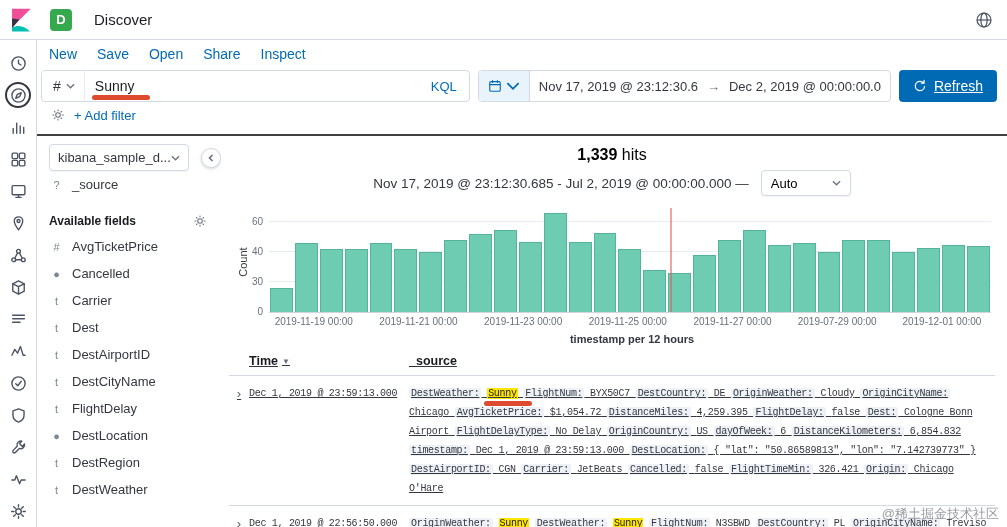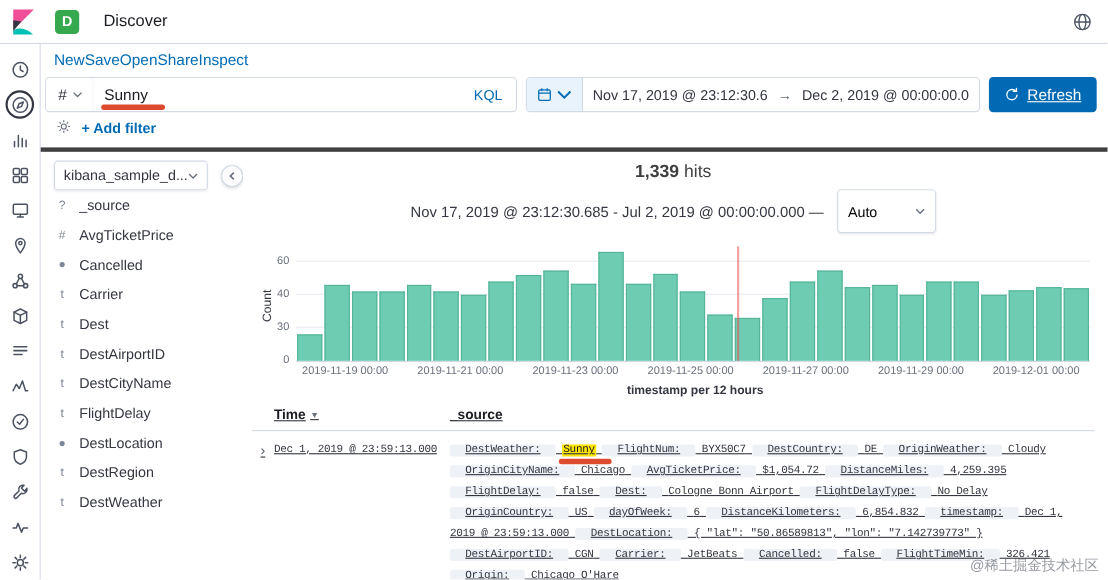--- a/index.html
+++ b/index.html
@@ -16,21 +16,21 @@
 
   
   .body-row { display:flex; height:487px; }
   .nav-rail { width:37px; border-right:1px solid #D3DAE6; padding-top:10px; display:flex; flex-direction:column; align-items:center; gap:6px; overflow:hidden; flex:0 0 auto; }
   .rail-item { width:26px; height:26px; display:flex; align-items:center; justify-content:center; flex:0 0 auto; cursor:pointer; }
   .rail-item svg { width:17px; height:17px; fill:none; stroke:#4b5362; stroke-width:1.3; stroke-linecap:round; stroke-linejoin:round; }
   .rail-item.active { border:2px solid #343741; border-radius:50%; }
 
   .right-col { flex:1; display:flex; flex-direction:column; min-width:0; }
 
-  .menu-bar { height:28px; display:flex; align-items:center; padding-left:12px; }
+  .menu-bar { height:28px; display:flex; align-items:center; gap:20px; padding-left:12px; }
   .menu-link { color:#006BB4; font-size:14px; cursor:pointer; }
 
   .query-bar { display:flex; align-items:center; padding:2px 10px 6px 4px; gap:8px; }
   .query-input-wrap { flex:1; display:flex; align-items:center; height:32px; border:1px solid #D3DAE6; border-radius:4px; background:#fff; position:relative; min-width:0; }
   .filter-set-btn { display:flex; align-items:center; gap:5px; padding:0 9px 0 11px; height:100%; border:none; background:#fff; border-right:1px solid #e9edf3; border-radius:4px 0 0 4px; font-size:14px; color:#343741; cursor:pointer; }
   .caret-svg { width:9px; height:6px; fill:none; stroke:#69707D; stroke-width:1.4; }
   .query-text { padding-left:10px; font-size:14px; color:#1a1c21; }
   .kql { margin-left:auto; padding-right:12px; color:#006BB4; font-size:13px; cursor:pointer; }
   .query-annotation { position:absolute; left:50px; bottom:1px; width:58px; height:5px; background:#DE4A2D; border-radius:3px; }
 
@@ -38,42 +38,42 @@
   .cal-btn { display:flex; align-items:center; gap:4px; padding:0 9px; background:#E9F3FC; height:100%; border-right:1px solid #D3DAE6; }
   .cal-btn svg { width:14px; height:14px; fill:none; stroke:#006BB4; stroke-width:1.3; }
   .cal-btn .caret-svg { stroke:#006BB4; }
   .date-text { padding:0 9px; font-size:13px; color:#343741; white-space:nowrap; }
   .range-arrow { color:#69707D; font-size:13px; }
 
   .refresh-btn { height:32px; background:#006BB4; color:#fff; border:none; border-radius:4px; display:flex; align-items:center; justify-content:center; gap:7px; font-size:14px; padding:0 14px; cursor:pointer; flex:0 0 auto; }
   .refresh-btn svg { width:14px; height:14px; fill:none; stroke:#fff; stroke-width:1.4; stroke-linecap:round; }
   .refresh-btn .label { text-decoration:underline; }
 
-  .filter-bar { display:flex; align-items:center; gap:9px; padding:0 0 9px 14px; border-bottom:4px solid #404040;font-weight:bold; }
+  .filter-bar { display:flex; gap:9px; padding:0 0 9px 14px; border-bottom:2px solid #404040; }
   .filter-gear svg { width:14px; height:14px; fill:none; stroke:#69707D; stroke-width:1.2; cursor:pointer; }
   .add-filter { color:#006BB4; font-size:13px; cursor:pointer; }
 
   
   .content-row { flex:1; display:flex; min-height:0; }
   .sidebar { width:184px; padding:8px 0 0 12px; overflow:hidden; flex:0 0 auto; position:relative; }
   .index-row { display:flex; align-items:center; }
   .index-select { width:146px; height:27px; border:1px solid #D3DAE6; border-radius:4px; background:#fff; display:flex; align-items:center; justify-content:space-between; padding:0 8px; font-size:13px; color:#343741; cursor:pointer; box-shadow:0 1px 2px rgba(0,0,0,.06); white-space:nowrap; overflow:hidden; }
   .collapse-btn { width:20px; height:20px; border-radius:50%; border:1px solid #D3DAE6; background:#fff; margin-left:12px; display:flex; align-items:center; justify-content:center; cursor:pointer; box-shadow:0 1px 3px rgba(0,0,0,.18); flex:0 0 auto; }
   .collapse-btn svg { width:8px; height:8px; fill:none; stroke:#69707D; stroke-width:1.6; }
   .sb-header { font-size:12px; font-weight:bold; color:#1a1c21; margin:16px 0 5px; display:flex; align-items:center; justify-content:space-between; padding-right:14px; }
   .sb-header svg { width:14px; height:14px; fill:none; stroke:#69707D; stroke-width:1.2; cursor:pointer; }
   .field-item { display:flex; align-items:center; gap:8px; height:27px; cursor:pointer; }
   .field-badge { width:15px; text-align:center; font-size:11px; color:#7d8697; flex:0 0 auto; }
   .field-name { font-size:13px; color:#343741; white-space:nowrap; }
 
   .main { flex:1; min-width:0; padding:10px 12px 0 8px; display:flex; flex-direction:column; overflow:hidden; }
-  .hits-row { text-align:center; font-size:16px; color:#404040; }
+  .hits-row { text-align:center; font-size:16px; color:#000000; }
   .hits-count { font-weight:bold; }
   .range-row { margin-top:6px; display:flex; align-items:center; justify-content:center; gap:12px; font-size:13.5px; color:#343741; }
-  .interval-select { height:40px; min-width:90px; border:1px solid #D3DAE6; border-radius:4px; background:#fff; display:inline-flex; align-items:center; justify-content:space-between; padding:0 9px; font-size:13px; cursor:pointer; box-shadow:0 1px 2px rgba(0,0,0,.06); }
+  .interval-select { height:26px; min-width:90px; border:1px solid #D3DAE6; border-radius:4px; background:#fff; display:inline-flex; align-items:center; justify-content:space-between; padding:0 9px; font-size:13px; cursor:pointer; box-shadow:0 1px 2px rgba(0,0,0,.06); }
 
   .chart-wrap { margin-top:12px; padding-left:40px; position:relative; }
   .ylabel { position:absolute; left:-6px; top:48px; transform:rotate(-90deg); font-size:11px; color:#343741; width:40px; text-align:center; }
   .plot { position:relative; height:105px; border-bottom:1px solid #cfd6e0; margin-right:4px; }
   .gridline { position:absolute; left:0; right:0; height:1px; background:#E8ECF2; }
   .ytick { position:absolute; left:-27px; width:21px; text-align:right; font-size:10px; color:#69707D; }
   .bars { position:absolute; inset:0; display:flex; align-items:flex-end; gap:2px; padding:0 1px; }
   .bar { flex:1; background:#6DCCB1; border:1px solid #54B399; border-bottom:none; }
   .time-marker { position:absolute; top:0; bottom:0; width:2px; background:rgba(230,85,85,.55); }
   .xticks { position:relative; height:15px; margin-top:3px; margin-right:4px; }
@@ -82,21 +82,21 @@
 
   .doc-table { margin-top:4px; flex:1; overflow:hidden; display:flex; flex-direction:column;text-decoration:underline; }
   .table-header { display:flex; border-bottom:1px solid #D3DAE6; padding:5px 0 7px; font-size:12.5px; font-weight:bold; color:#1a1c21; }
   .th-time { width:172px; padding-left:20px; display:flex; align-items:center; gap:4px; cursor:pointer; }
   .sort-arrow { font-size:8px; color:#69707D; }
   .th-source { flex:1; padding-left:8px; }
   .doc-row { display:flex; border-bottom:1px solid #D3DAE6; padding:8px 0 7px; }
   .expander { width:20px; color:#555c68; font-size:13px; text-align:center; line-height:19px; cursor:pointer; }
   .time-cell { width:152px; font-family:"Liberation Mono",monospace; font-size:10px; letter-spacing:-0.3px; line-height:19px; white-space:nowrap; color:#343741; }
   .source-cell { flex:1; padding:0 6px 0 8px; font-family:"Liberation Mono",monospace; font-size:10px; letter-spacing:-0.3px; line-height:19px; color:#343741; word-break:break-word; }
-  .src-key { background:#EEF2F7; border-radius:2px; padding:0 14px; }
+  .src-key { background:#EEF2F7; border-radius:2px; padding:0 2px; }
   mark { background:#FFE500; padding:0 1px; color:#1a1c21; }
   .annotated { position:relative; }
   .annotated::after { content:''; position:absolute; left:-3px; right:-14px; bottom:-7px; height:5px; background:#DE4A2D; border-radius:3px; }
 
   .watermark { position:absolute; right:8px; bottom:4px; font-size:13px; color:rgba(80,86,96,.6); z-index:9; }
 </style>
 </head>
 <body>
 
 <header class="top-bar">
@@ -283,20 +283,27 @@
                 <path d="M5.5 1L2.5 4l3 3"></path>
               </svg>
           </button>
         </div>
         <div>
             <div class="field-item">
               <span class="field-badge">?</span>
               <span class="field-name">_source</span>
             </div>
           </div>
+        <div class="sb-header">
+          <span>Available fields</span>
+          <svg viewBox="0 0 16 16">
+              <circle cx="8" cy="8" r="2.6"></circle>
+              <path d="M8 1.6v2.1M8 12.3v2.1M1.6 8h2.1M12.3 8h2.1M3.5 3.5L5 5M11 11l1.5 1.5M12.5 3.5L11 5M5 11l-1.5 1.5"></path>
+            </svg>
+        </div>
         <div>
             <div class="field-item">
               <span class="field-badge">#</span>
               <span class="field-name">AvgTicketPrice</span>
             </div>
             <div class="field-item">
               <span class="field-badge">●</span>
               <span class="field-name">Cancelled</span>
             </div>
             <div class="field-item">
@@ -391,21 +398,21 @@
                 <div class="bar" style="height: 66px; background: rgb(109, 204, 177); border-color: rgb(84, 179, 153);"></div>
               </div>
               <div class="time-marker" style="left: 55.5%;"></div>
             </div>
           <div class="xticks">
               <div class="xtick" style="left: 6.2%;">2019-11-19 00:00</div>
               <div class="xtick" style="left: 20.7%;">2019-11-21 00:00</div>
               <div class="xtick" style="left: 35.2%;">2019-11-23 00:00</div>
               <div class="xtick" style="left: 49.7%;">2019-11-25 00:00</div>
               <div class="xtick" style="left: 64.2%;">2019-11-27 00:00</div>
-              <div class="xtick" style="left: 78.7%;">2019-11-29 00:00</div>
+              <div class="xtick" style="left: 78.7%;">2019-07-29 00:00</div>
               <div class="xtick" style="left: 93.2%;">2019-12-01 00:00</div>
             </div>
           <div class="xlabel">timestamp per 12 hours</div>
         </div>
 
         <div class="doc-table">
           <div class="table-header">
             <div class="th-time">
               <span>Time</span>
               <span class="sort-arrow">▼</span>

